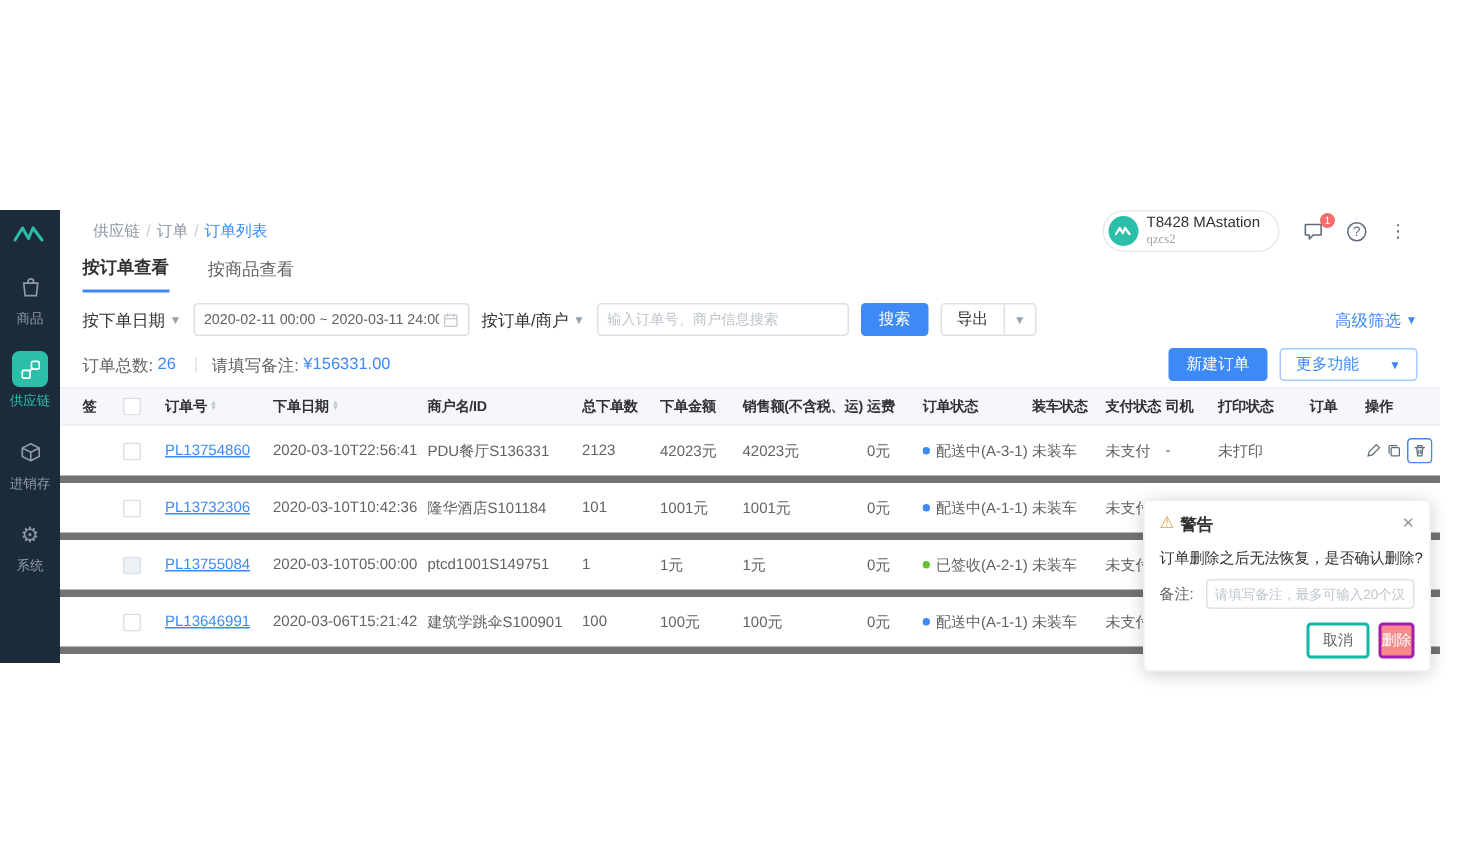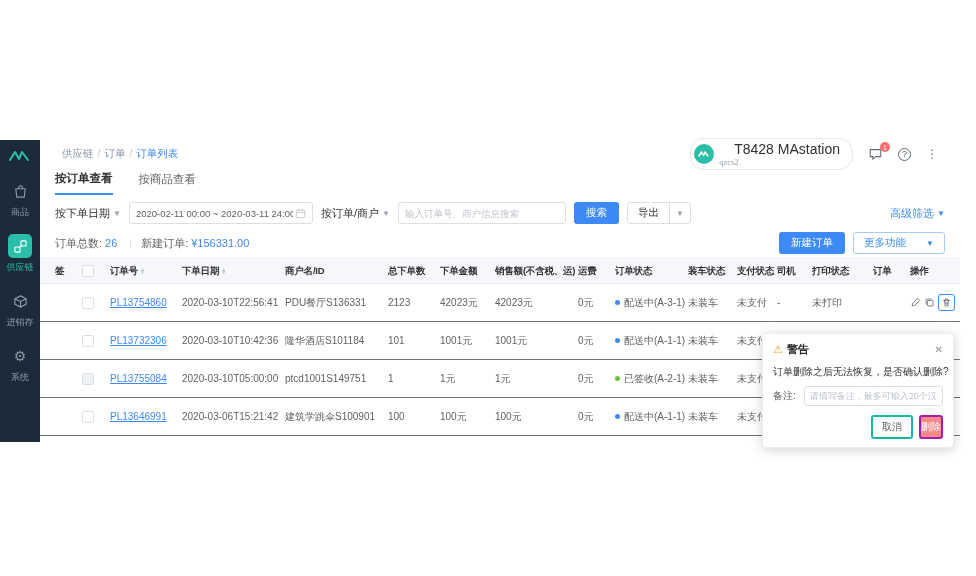--- a/index.html
+++ b/index.html
@@ -21,21 +21,21 @@
   
   .main { position:absolute; left:40px; top:0; width:920px; height:302px; }
 
   .topbar { height:28px; display:flex; align-items:center; padding:0 22px; }
   .crumb { font-size:10.5px; color:#8b97a5; }
   .crumb .sep { margin:0 4px; color:#c4ccd4; }
   .crumb .cur { color:#3d8af7; }
   .top-right { margin-left:auto; display:flex; align-items:center; gap:15px; }
   .userchip { display:flex; align-items:center; gap:5px; border:1px solid #e6e9ed; border-radius:14px; padding:2px 12px 2px 3px; }
   .avatar { width:20px; height:20px; border-radius:50%; background:#2bbfa9; display:flex; align-items:center; justify-content:center; }
-  .uname { font-size:14px; color:#303133; line-height:1.2;margin-left:15px; }
+  .uname { font-size:10px; color:#303133; line-height:1.2; }
   .usub { font-size:8.5px; color:#9aa3ad; line-height:1.1;font-family:Liberation Serif, serif; }
   .msg-wrap { position:relative; color:#5f6b77; }
   .badge { position:absolute; top:-5px; right:-7px; background:#f56c6c; color:#fff; font-size:7px;
            min-width:10px; height:10px; border-radius:6px; display:flex; align-items:center; justify-content:center; padding:0 2px; }
   .help { width:13px; height:13px; border:1px solid #5f6b77; border-radius:50%; color:#5f6b77;
           font-size:9px; display:flex; align-items:center; justify-content:center; }
   .kebab { font-size:12px; color:#5f6b77; }
 
   .tabs { height:30px; display:flex; align-items:center; gap:26px; padding:0 15px; }
   .tab { font-size:11.5px; color:#606266; padding-bottom:7px; cursor:pointer; }
@@ -66,21 +66,21 @@
   .sum-val { color:#3d8af7; margin:0 3px; }
   .sum-div { color:#dcdfe6; margin:0 9px; }
   .btn-outline { height:22px; background:#fff; border:1px solid #a8c9fb; color:#3d8af7; border-radius:3px;
                  font-size:10.5px; padding:0 10px; display:flex; align-items:center; gap:20px; cursor:pointer; font-family:inherit; }
   .summarybar .btn-primary { margin-right:8px; }
 
   
   .thead { display:flex; align-items:center; height:26px; background:#f5f7fa; padding-left:15px;
            font-size:9.5px; font-weight:bold; color:#303133; border-top:1px solid #ebeef5; border-bottom:1px solid #ebeef5; letter-spacing:-0.2px; }
   .tr { display:flex; align-items:center; height:38px; padding-left:15px; font-size:10px; color:#606266;
-        border-bottom:1px solid #737373; }
+        border-bottom:5px solid #737373; }
   .td, .th { padding-right:3px; overflow:hidden; white-space:nowrap; flex-shrink:0; display:flex; align-items:center; }
   .c-tag{width:27px;} .c-cb{width:28px;} .c-order{width:72px;} .c-date{width:103px;} .c-merchant{width:103px;}
   .c-qty{width:52px;} .c-amt{width:55px;} .c-sales{width:83px;} .c-freight{width:37px;} .c-status{width:73px;}
   .c-load{width:49px;} .c-pay{width:40px;} .c-driver{width:35px;} .c-print{width:61px;} .c-ordx{width:37px;} .c-ops{width:45px;}
   .checkbox { width:12px; height:12px; border:1px solid #dcdfe6; border-radius:2px; background:#fff; cursor:pointer; }
   .checkbox.disabled { background:#edf2f7; cursor:default; }
   .link { color:#3d8af7; text-decoration:underline; cursor:pointer; }
   .dot { width:5px; height:5px; border-radius:50%; margin-right:4px; flex-shrink:0; }
   .sort { display:inline-flex; flex-direction:column; margin-left:2px; line-height:0.55; }
   .sort i { font-style:normal; font-size:5px; color:#c0c4cc; }
@@ -217,21 +217,21 @@
         <span class="adv">
           <span>高级筛选</span>
             <span class="caret">▼</span>
         </span>
       </div>
 
       <div class="summarybar">
         <span class="sum-label">订单总数:</span>
         <span class="sum-val">26</span>
         <span class="sum-div">|</span>
-        <span class="sum-label">新建订单:</span>
+        <span class="sum-label">请填写备注:</span>
         <span class="sum-val">¥156331.00</span>
         <span class="spacer"></span>
         <button class="btn-primary">新建订单</button>
         <span class="btn-outline">
           <span>更多功能</span>
             <span class="caret" style="color:#3d8af7">▼</span>
         </span>
       </div>
 
       <div class="table">

